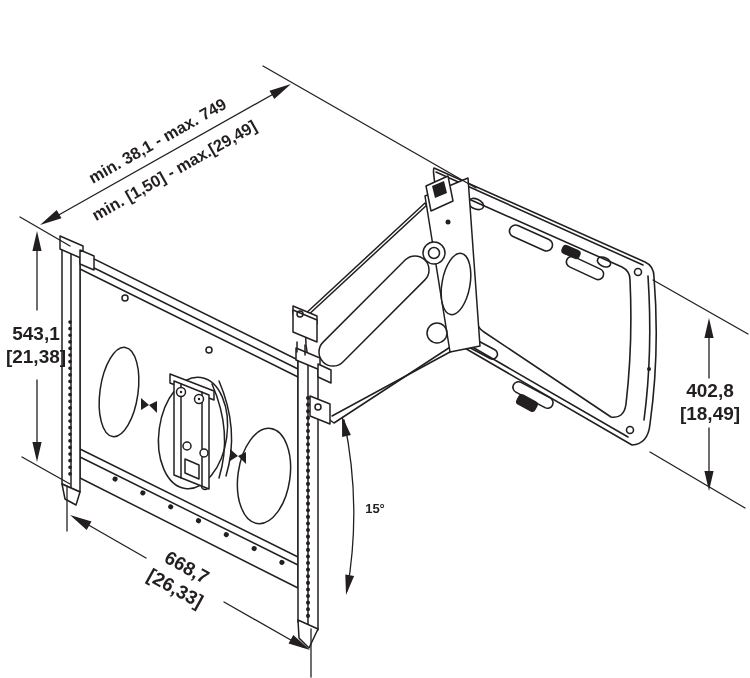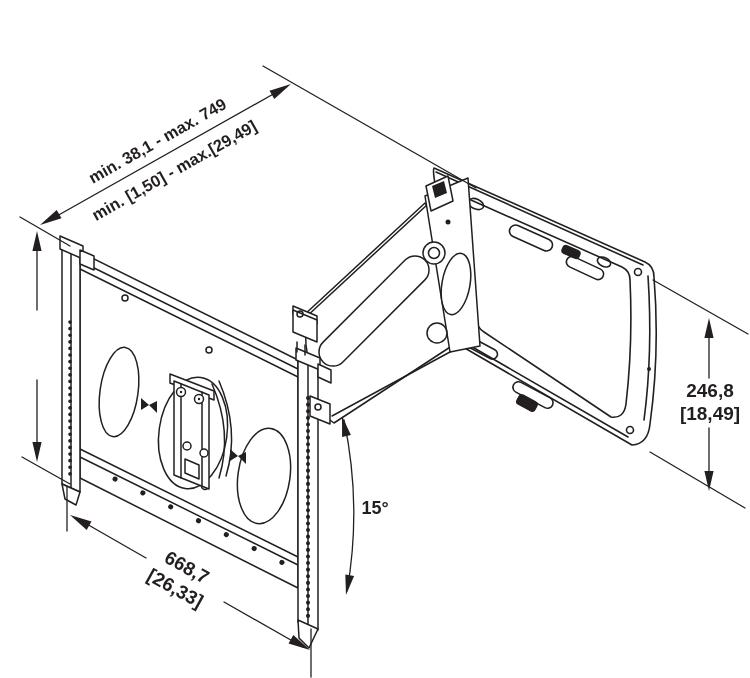--- a/index.html
+++ b/index.html
@@ -8,21 +8,21 @@
     font-family:"Liberation Sans",sans-serif;color:#231f20;
   }
   #drawing{position:absolute;left:0;top:0;}
   .label{
     position:absolute;transform:translate(-50%,-50%);
     font-weight:600;font-size:19px;line-height:1.2;text-align:center;
     white-space:nowrap;color:#231f20;
   }
   .label.rot-neg{transform:translate(-50%,-50%) rotate(-29.5deg);font-size:16.5px;line-height:2.05;}
   .label.rot-pos{transform:translate(-50%,-50%) rotate(29deg);line-height:1.25;}
-  .label.tilt{font-size:18px;}
+  .label.tilt{font-size:13px;}
 </style>
 </head>
 <body>
 
 <div id="canvas">
 
   <svg id="drawing" width="750" height="678" viewBox="0 0 750 678" stroke-linejoin="round" stroke-linecap="round">
 
     <g stroke="#231f20" stroke-width="1.5" fill="none">
       <path d="M80,252 L298,360 L298,588 L80,478 Z" fill="#ffffff"></path>
@@ -168,28 +168,32 @@
         <polygon points="346,595 345.3,574.5 354.1,576.1" fill="#231f20" stroke="none"></polygon>
       </g>
     </g>
   </svg>
 
   <div class="label rot-neg" style="left:166px;top:156px">
     <div>min. 38,1 - max. 749</div>
     <div>min. [1,50] - max.[29,49]</div>
   </div>
 
+  <div class="label" style="left:36px;top:346px">
+    <div>543,1</div>
+    <div>[21,38]</div>
+  </div>
 
   <div class="label rot-pos" style="left:181px;top:578px">
     <div>668,7</div>
     <div>[26,33]</div>
   </div>
 
   <div class="label" style="left:710px;top:403px">
-    <div>246,8</div>
+    <div>402,8</div>
     <div>[18,49]</div>
   </div>
 
   <div class="label tilt" style="left:375px;top:509px">
     <span>15°</span>
   </div>
 
 </div>
 
 </body></html>

